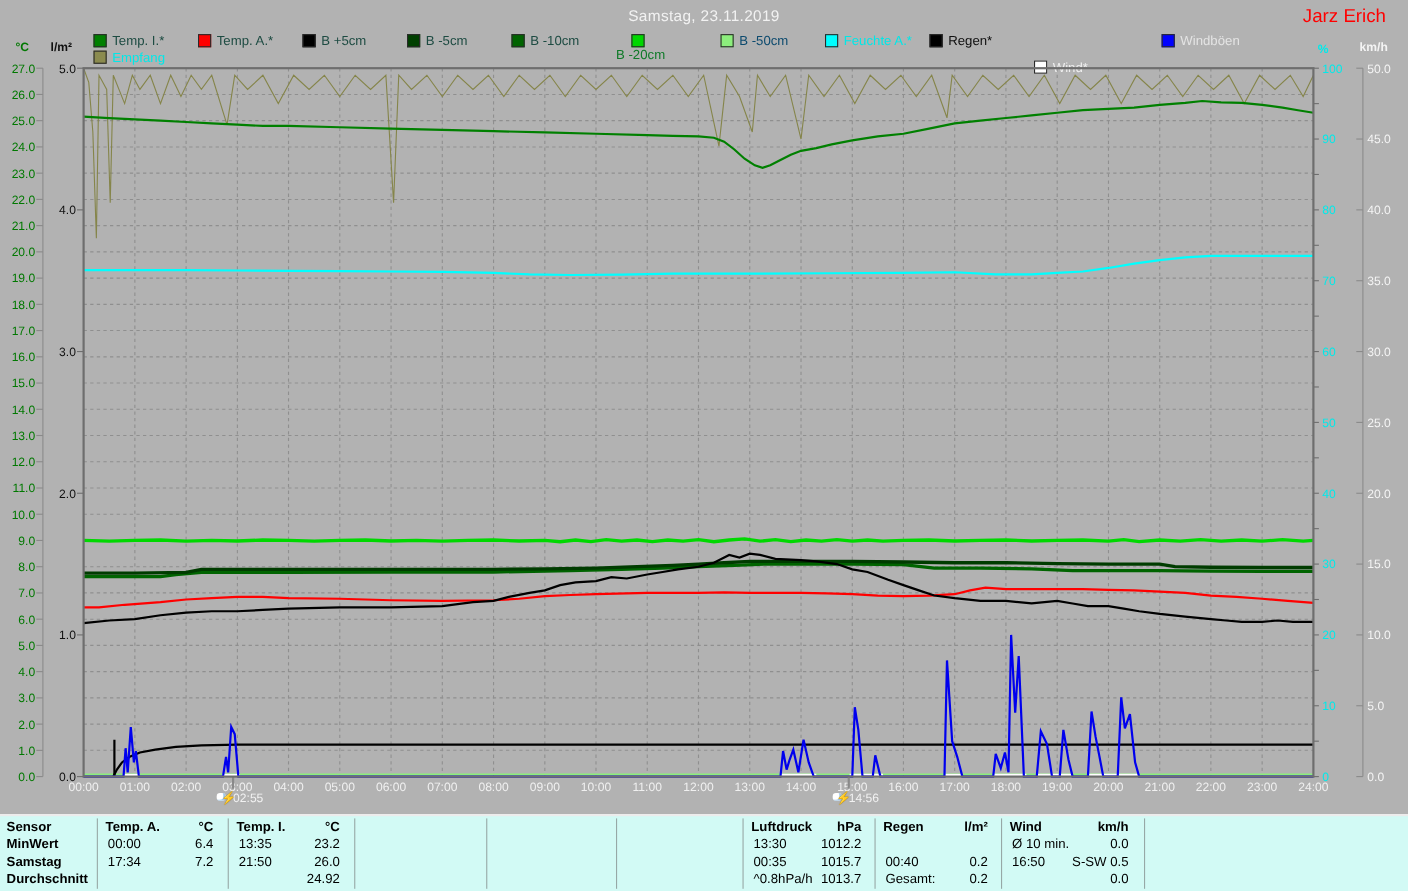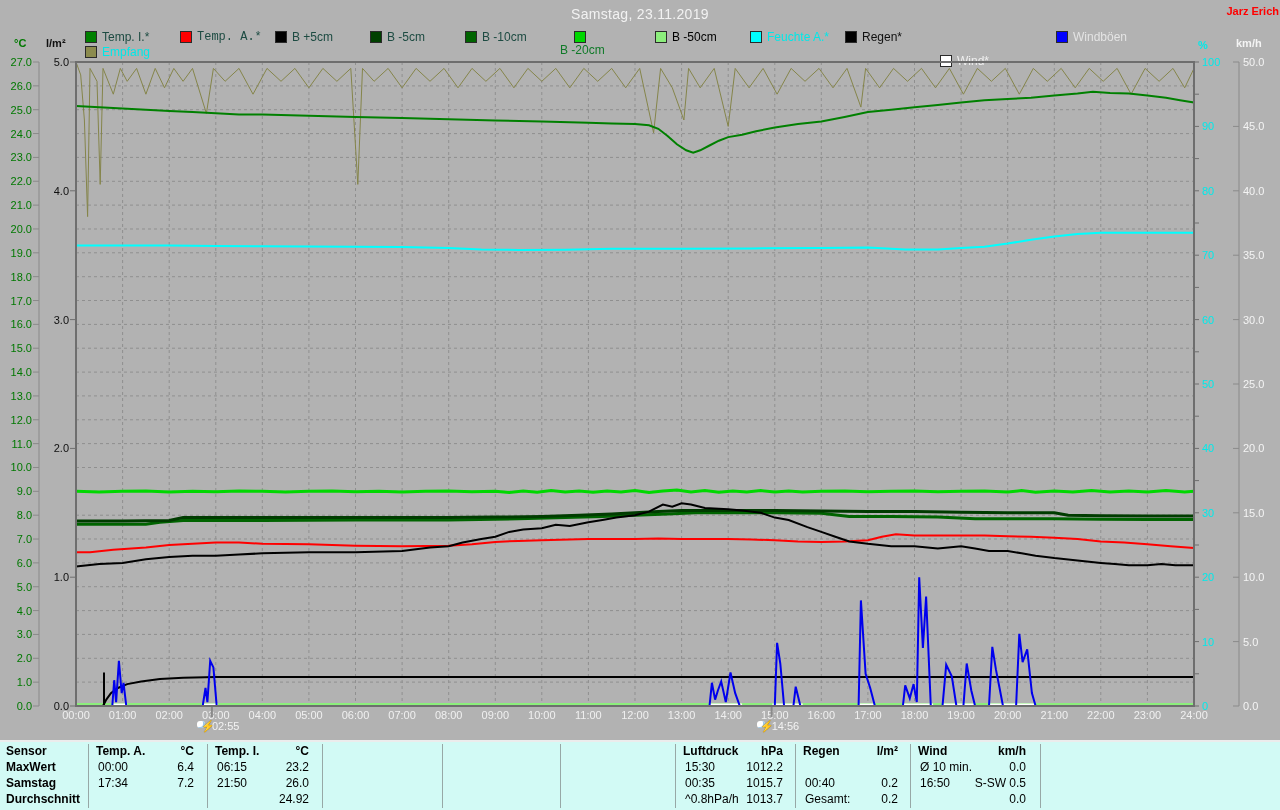--- a/index.html
+++ b/index.html
@@ -1,20 +1,20 @@
 <!DOCTYPE html>
 <html><head>
 <meta charset="utf-8">
 <style>
   html,body{margin:0;padding:0;}
   body{width:1280px;height:810px;background:#b2b2b2;font-family:"Liberation Sans",sans-serif;overflow:hidden;position:relative;}
   #screen{position:absolute;left:0;top:0;width:1280px;height:810px;}
   .abs{position:absolute;}
   #title{left:0;top:6px;width:1280px;text-align:center;color:#f2f2f2;font-size:14px;letter-spacing:.3px;}
-  #author{right:1px;top:5px;color:#ff0000;font-size:11px;font-weight:bold;}
+  #author{right:20px;top:5px;color:#ff0000;font-size:17px;font-weight:normal;}
   .unit-label{font-size:11px;font-weight:bold;}
   .leg-item{position:absolute;height:12px;display:flex;align-items:center;font-size:12px;white-space:nowrap;}
   .leg-sq{width:10px;height:10px;border:1px solid #2a2a2a;margin-right:5px;flex:0 0 auto;}
   #chart-svg{position:absolute;left:0;top:0;}
   .marker{position:absolute;display:flex;align-items:center;height:14px;font-size:11px;color:#f2f2f2;white-space:nowrap;}
   .marker-ico{position:relative;width:13px;height:13px;margin-right:2px;}
   .marker-cloud{position:absolute;left:0;top:1px;width:8px;height:7px;background:#ffffff;border-radius:3px;box-shadow:inset -2px -1px 0 #9ec7e8;}
   .marker-bolt{position:absolute;left:4px;top:0px;color:#ffd400;font-size:11px;line-height:13px;text-shadow:0 0 1px #806000;}
   #info-panel{left:0;top:740px;width:1280px;height:70px;background:#d2faf5;border-top:2px solid #ececec;box-sizing:border-box;}
   .divider{position:absolute;top:2px;bottom:2px;width:1px;background:#97a8a6;}
@@ -34,41 +34,41 @@
   <div class="abs unit-label" style="left:1198px;top:39px;color:#00eaea;">%</div>
   <div class="abs unit-label" style="left:1236px;top:37px;color:#f4f4f4;">km/h</div>
 
   <div id="legend">
       <div class="leg-item" style="left: 85px; top: 31px;">
         <span class="leg-sq" style="background: rgb(0, 128, 0);"></span>
         <span style="color: rgb(29, 75, 66);">Temp. I.*</span>
       </div>
       <div class="leg-item" style="left: 180px; top: 31px;">
         <span class="leg-sq" style="background: rgb(255, 0, 0);"></span>
-        <span style="color: rgb(29, 75, 66); font-family: Liberation Mono, monospace;">Temp. A.*</span>
+        <span style="color: rgb(29, 75, 66);">Temp. A.*</span>
       </div>
       <div class="leg-item" style="left: 275px; top: 31px;">
         <span class="leg-sq" style="background: rgb(0, 0, 0);"></span>
         <span style="color: rgb(29, 75, 66);">B +5cm</span>
       </div>
       <div class="leg-item" style="left: 370px; top: 31px;">
         <span class="leg-sq" style="background: rgb(0, 64, 0);"></span>
         <span style="color: rgb(29, 75, 66);">B -5cm</span>
       </div>
       <div class="leg-item" style="left: 465px; top: 31px;">
         <span class="leg-sq" style="background: rgb(0, 100, 0);"></span>
         <span style="color: rgb(29, 75, 66);">B -10cm</span>
       </div>
       <div class="leg-item" style="left: 560px; top: 31px; flex-direction: column;">
         <span class="leg-sq" style="background: rgb(0, 216, 0);"></span>
         <span style="color: rgb(15, 122, 40);">B -20cm</span>
       </div>
       <div class="leg-item" style="left: 655px; top: 31px;">
         <span class="leg-sq" style="background: rgb(140, 238, 124);"></span>
-        <span style="color: #000000;">B -50cm</span>
+        <span style="color: #0c4a6e;">B -50cm</span>
       </div>
       <div class="leg-item" style="left: 750px; top: 31px;">
         <span class="leg-sq" style="background: rgb(0, 255, 255);"></span>
         <span style="color: rgb(0, 232, 232);">Feuchte A.*</span>
       </div>
       <div class="leg-item" style="left: 845px; top: 31px;">
         <span class="leg-sq" style="background: rgb(0, 0, 0);"></span>
         <span style="color: rgb(16, 16, 16);">Regen*</span>
       </div>
       <div class="leg-item" style="left: 940px; top: 31px; margin-top: 24px;">
@@ -366,40 +366,40 @@
       <div class="divider" style="left: 88px;"></div>
       <div class="divider" style="left: 207px;"></div>
       <div class="divider" style="left: 322px;"></div>
       <div class="divider" style="left: 442px;"></div>
       <div class="divider" style="left: 560px;"></div>
       <div class="divider" style="left: 675px;"></div>
       <div class="divider" style="left: 795px;"></div>
       <div class="divider" style="left: 910px;"></div>
       <div class="divider" style="left: 1040px;"></div>
       <div class="cell b" style="left: 6px; top: 2px; width: 80px;">Sensor</div>
-      <div class="cell b" style="left: 6px; top: 18px; width: 80px;">MaxWert</div>
+      <div class="cell b" style="left: 6px; top: 18px; width: 80px;">MinWert</div>
       <div class="cell b" style="left: 6px; top: 34px; width: 80px;">Samstag</div>
       <div class="cell b" style="left: 6px; top: 50px; width: 80px;">Durchschnitt</div>
       <div class="cell b" style="left: 96px; top: 2px;">Temp. A.</div>
       <div class="cell b r" style="left: 92px; top: 2px; width: 102px;">°C</div>
       <div class="cell " style="left: 98px; top: 18px;">00:00</div>
       <div class="cell r" style="left: 92px; top: 18px; width: 102px;">6.4</div>
       <div class="cell " style="left: 98px; top: 34px;">17:34</div>
       <div class="cell r" style="left: 92px; top: 34px; width: 102px;">7.2</div>
       <div class="cell r" style="left: 92px; top: 66px; width: 102px;">6.76</div>
       <div class="cell b" style="left: 215px; top: 2px;">Temp. I.</div>
       <div class="cell b r" style="left: 211px; top: 2px; width: 98px;">°C</div>
-      <div class="cell " style="left: 217px; top: 18px;">06:15</div>
+      <div class="cell " style="left: 217px; top: 18px;">13:35</div>
       <div class="cell r" style="left: 211px; top: 18px; width: 98px;">23.2</div>
       <div class="cell " style="left: 217px; top: 34px;">21:50</div>
       <div class="cell r" style="left: 211px; top: 34px; width: 98px;">26.0</div>
       <div class="cell r" style="left: 211px; top: 50px; width: 98px;">24.92</div>
       <div class="cell b" style="left: 683px; top: 2px;">Luftdruck</div>
       <div class="cell b r" style="left: 679px; top: 2px; width: 104px;">hPa</div>
-      <div class="cell " style="left: 685px; top: 18px;">15:30</div>
+      <div class="cell " style="left: 685px; top: 18px;">13:30</div>
       <div class="cell r" style="left: 679px; top: 18px; width: 104px;">1012.2</div>
       <div class="cell " style="left: 685px; top: 34px;">00:35</div>
       <div class="cell r" style="left: 679px; top: 34px; width: 104px;">1015.7</div>
       <div class="cell " style="left: 685px; top: 50px;">^0.8hPa/h</div>
       <div class="cell r" style="left: 679px; top: 50px; width: 104px;">1013.7</div>
       <div class="cell b" style="left: 803px; top: 2px;">Regen</div>
       <div class="cell b r" style="left: 799px; top: 2px; width: 99px;">l/m²</div>
       <div class="cell " style="left: 805px; top: 34px;">00:40</div>
       <div class="cell r" style="left: 799px; top: 34px; width: 99px;">0.2</div>
       <div class="cell " style="left: 805px; top: 50px;">Gesamt:</div>

